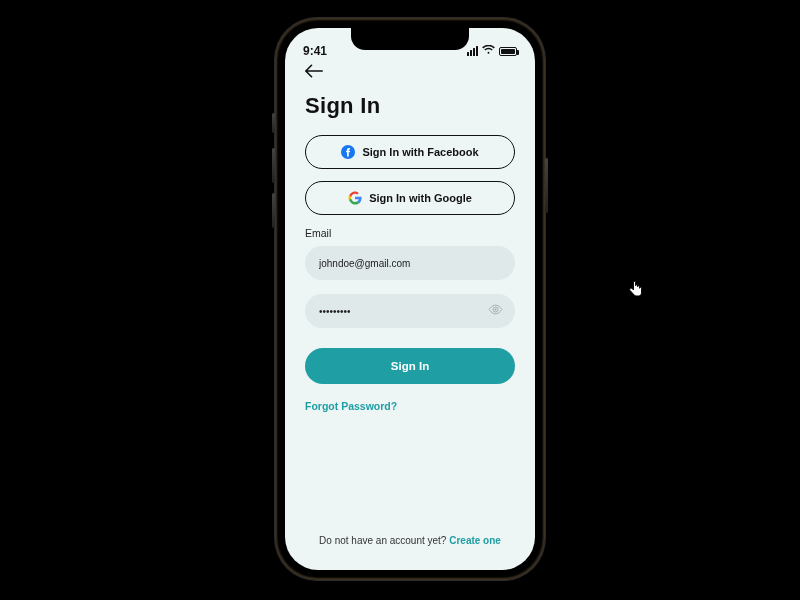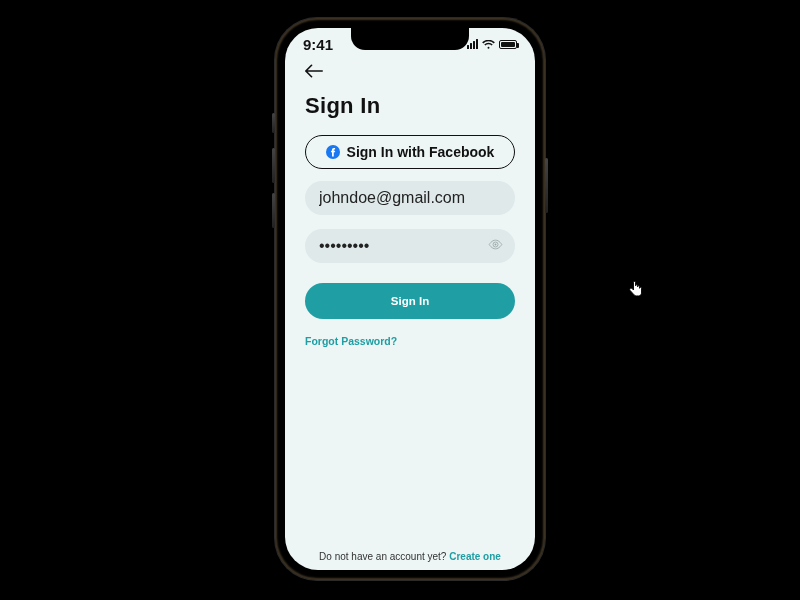--- a/index.html
+++ b/index.html
@@ -5,35 +5,35 @@
     * { margin:0; padding:0; box-sizing:border-box; }
     body { width:800px; height:600px; background:#000; font-family:-apple-system,'Helvetica Neue',Arial,sans-serif; position:relative; overflow:hidden; }
     .phone-frame { position:absolute; left:275px; top:18px; width:270px; height:562px; background:#000; border-radius:42px; padding:10px; box-shadow:0 0 0 1px #2a2a2a, inset 0 0 2px 2px rgba(180,150,100,0.35); }
     .phone-btn { position:absolute; background:linear-gradient(180deg,#444,#222); border-radius:2px; }
     .phone-btn.mute  { left:-3px; top:95px;  width:3px; height:20px; }
     .phone-btn.volu  { left:-3px; top:130px; width:3px; height:35px; }
     .phone-btn.vold  { left:-3px; top:175px; width:3px; height:35px; }
     .phone-btn.pwr   { right:-3px; top:140px; width:3px; height:55px; }
     .screen { width:100%; height:100%; background:#edf5f5; border-radius:33px; overflow:hidden; position:relative; }
     .notch { position:absolute; top:0; left:50%; transform:translateX(-50%); width:118px; height:22px; background:#000; border-bottom-left-radius:14px; border-bottom-right-radius:14px; z-index:10; }
-    .status-bar { height:30px; display:flex; justify-content:space-between; align-items:center; padding:2px 18px 0; font-size:15px; font-weight:600; color:#111; }
+    .status-bar { height:30px; display:flex; justify-content:space-between; align-items:flex-end; padding:2px 18px 0; font-size:12px; font-weight:600; color:#111; }
     .status-right { display:flex; align-items:center; gap:4px; }
     .content { padding:4px 20px 0; }
     .back-arrow { font-size:18px; font-weight:500; color:#111; display:inline-block; cursor:pointer; margin-bottom:10px; }
     .title { font-size:22px; font-weight:800; color:#111; letter-spacing:0.3px; margin-bottom:16px; }
-    .oauth-btn { width:100%; height:34px; border:1.3px solid #111; border-radius:18px; background:transparent; display:flex; align-items:center; justify-content:center; gap:7px; font-size:14px; font-weight:600; color:#111; margin-bottom:12px; cursor:pointer; }
+    .oauth-btn { width:100%; height:34px; border:1.3px solid #111; border-radius:18px; background:transparent; display:flex; align-items:center; justify-content:center; gap:7px; font-size:11px; font-weight:600; color:#111; margin-bottom:12px; cursor:pointer; }
     .icon { width:14px; height:14px; display:inline-flex; align-items:center; justify-content:center; }
     .form { margin-top:8px; }
     .label { font-size:10.5px; color:#222; margin-bottom:7px; display:block; }
     .input-wrap { position:relative; margin-bottom:14px; }
-    .input { width:100%; height:34px; background:#dfe9e9; border:none; border-radius:18px; padding:8px 14px; font-size:16px; color:#222; outline:none; }
+    .input { width:100%; height:34px; background:#dfe9e9; border:none; border-radius:18px; padding:8px 14px; font-size:10px; color:#222; outline:none; }
     .eye { position:absolute; right:12px; top:50%; transform:translateY(-50%); color:#9aa7a7; cursor:pointer; font-size:12px; }
     .primary-btn { width:100%; height:36px; background:#1f9ea3; border:none; border-radius:18px; color:#fff; font-size:11.5px; font-weight:600; cursor:pointer; margin-top:6px; }
     .forgot { display:block; color:#1f9ea3; font-size:10.5px; font-weight:600; margin-top:16px; cursor:pointer; }
-    .footer { position:absolute; bottom:8px; left:0; right:0; text-align:center; font-size:10px; color:#333; }
+    .footer { position:absolute; bottom:24px; left:0; right:0; text-align:center; font-size:10px; color:#333; }
     .footer a { color:#1f9ea3; font-weight:600; cursor:pointer; }
     .cursor { position:absolute; left:629px; top:280px; z-index:20; }
     
     .bars { display:inline-flex; align-items:flex-end; gap:1px; }
     .bars span { width:2px; background:#111; display:inline-block; border-radius:0.5px; }
     .bars span:nth-child(1){height:4px}.bars span:nth-child(2){height:6px}.bars span:nth-child(3){height:8px}.bars span:nth-child(4){height:10px}
     .battery { width:18px; height:9px; border:1px solid #111; border-radius:2px; position:relative; }
     .battery::after { content:''; position:absolute; right:-3px; top:2px; width:2px; height:5px; background:#111; border-radius:0 1px 1px 0; }
     .battery-fill { position:absolute; inset:1px; background:#111; border-radius:1px; }
   </style>
@@ -81,22 +81,34 @@
       <button class="oauth-btn">
         <span class="icon">
           <svg viewBox="0 0 24 24" width="14" height="14">
               <circle cx="12" cy="12" r="12" fill="#1877F2"></circle>
               <path d="M15.5 12.5h-2.2v7h-3v-7H8.7v-2.6h1.6V8.2c0-1.9 1-3.2 3.3-3.2h2v2.6h-1.3c-.8 0-1 .4-1 1v1.3h2.3l-.1 2.6z" fill="#fff"></path>
             </svg>
         </span>
         <span>Sign In with Facebook</span>
       </button>
 
+      <button class="oauth-btn">
+        <span class="icon">
+          <svg viewBox="0 0 48 48" width="14" height="14">
+              <path fill="#EA4335" d="M24 9.5c3.6 0 6.2 1.6 7.6 2.9l5.6-5.5C33.8 3.4 29.4 1.5 24 1.5 14.8 1.5 7 7.5 3.9 16l6.8 5.3C12.3 14.7 17.6 9.5 24 9.5z"></path>
+              <path fill="#4285F4" d="M46.5 24.5c0-1.6-.1-3.1-.4-4.5H24v8.6h12.7c-.6 3-2.3 5.5-4.9 7.2l7.5 5.8c4.4-4.1 7.2-10.1 7.2-17.1z"></path>
+              <path fill="#FBBC05" d="M10.7 28.7c-.5-1.5-.8-3.1-.8-4.7s.3-3.2.8-4.7L3.9 14C2.3 17 1.5 20.4 1.5 24s.8 7 2.4 10l6.8-5.3z"></path>
+              <path fill="#34A853" d="M24 46.5c6.1 0 11.2-2 14.9-5.4l-7.5-5.8c-2 1.4-4.7 2.2-7.4 2.2-6.4 0-11.7-5.2-13.3-11.8L3.9 31C7 39.5 14.8 46.5 24 46.5z"></path>
+            </svg>
+        </span>
+        <span>Sign In with Google</span>
+      </button>
 
       <div class="form">
+        <label class="label">Email</label>
         <div class="input-wrap">
           <input class="input" type="text" value="johndoe@gmail.com" style="">
         </div>
 
         <div class="input-wrap">
           <input class="input" type="text" value="•••••••••" style="">
           <span class="eye">
             <svg width="15" height="15" viewBox="0 0 24 24">
                 <path d="M12 5C6 5 2 12 2 12s4 7 10 7 10-7 10-7-4-7-10-7zm0 11a4 4 0 110-8 4 4 0 010 8z" fill="none" stroke="#9aa7a7" stroke-width="1.4"></path>
                 <circle cx="12" cy="12" r="1.6" fill="#9aa7a7"></circle>

